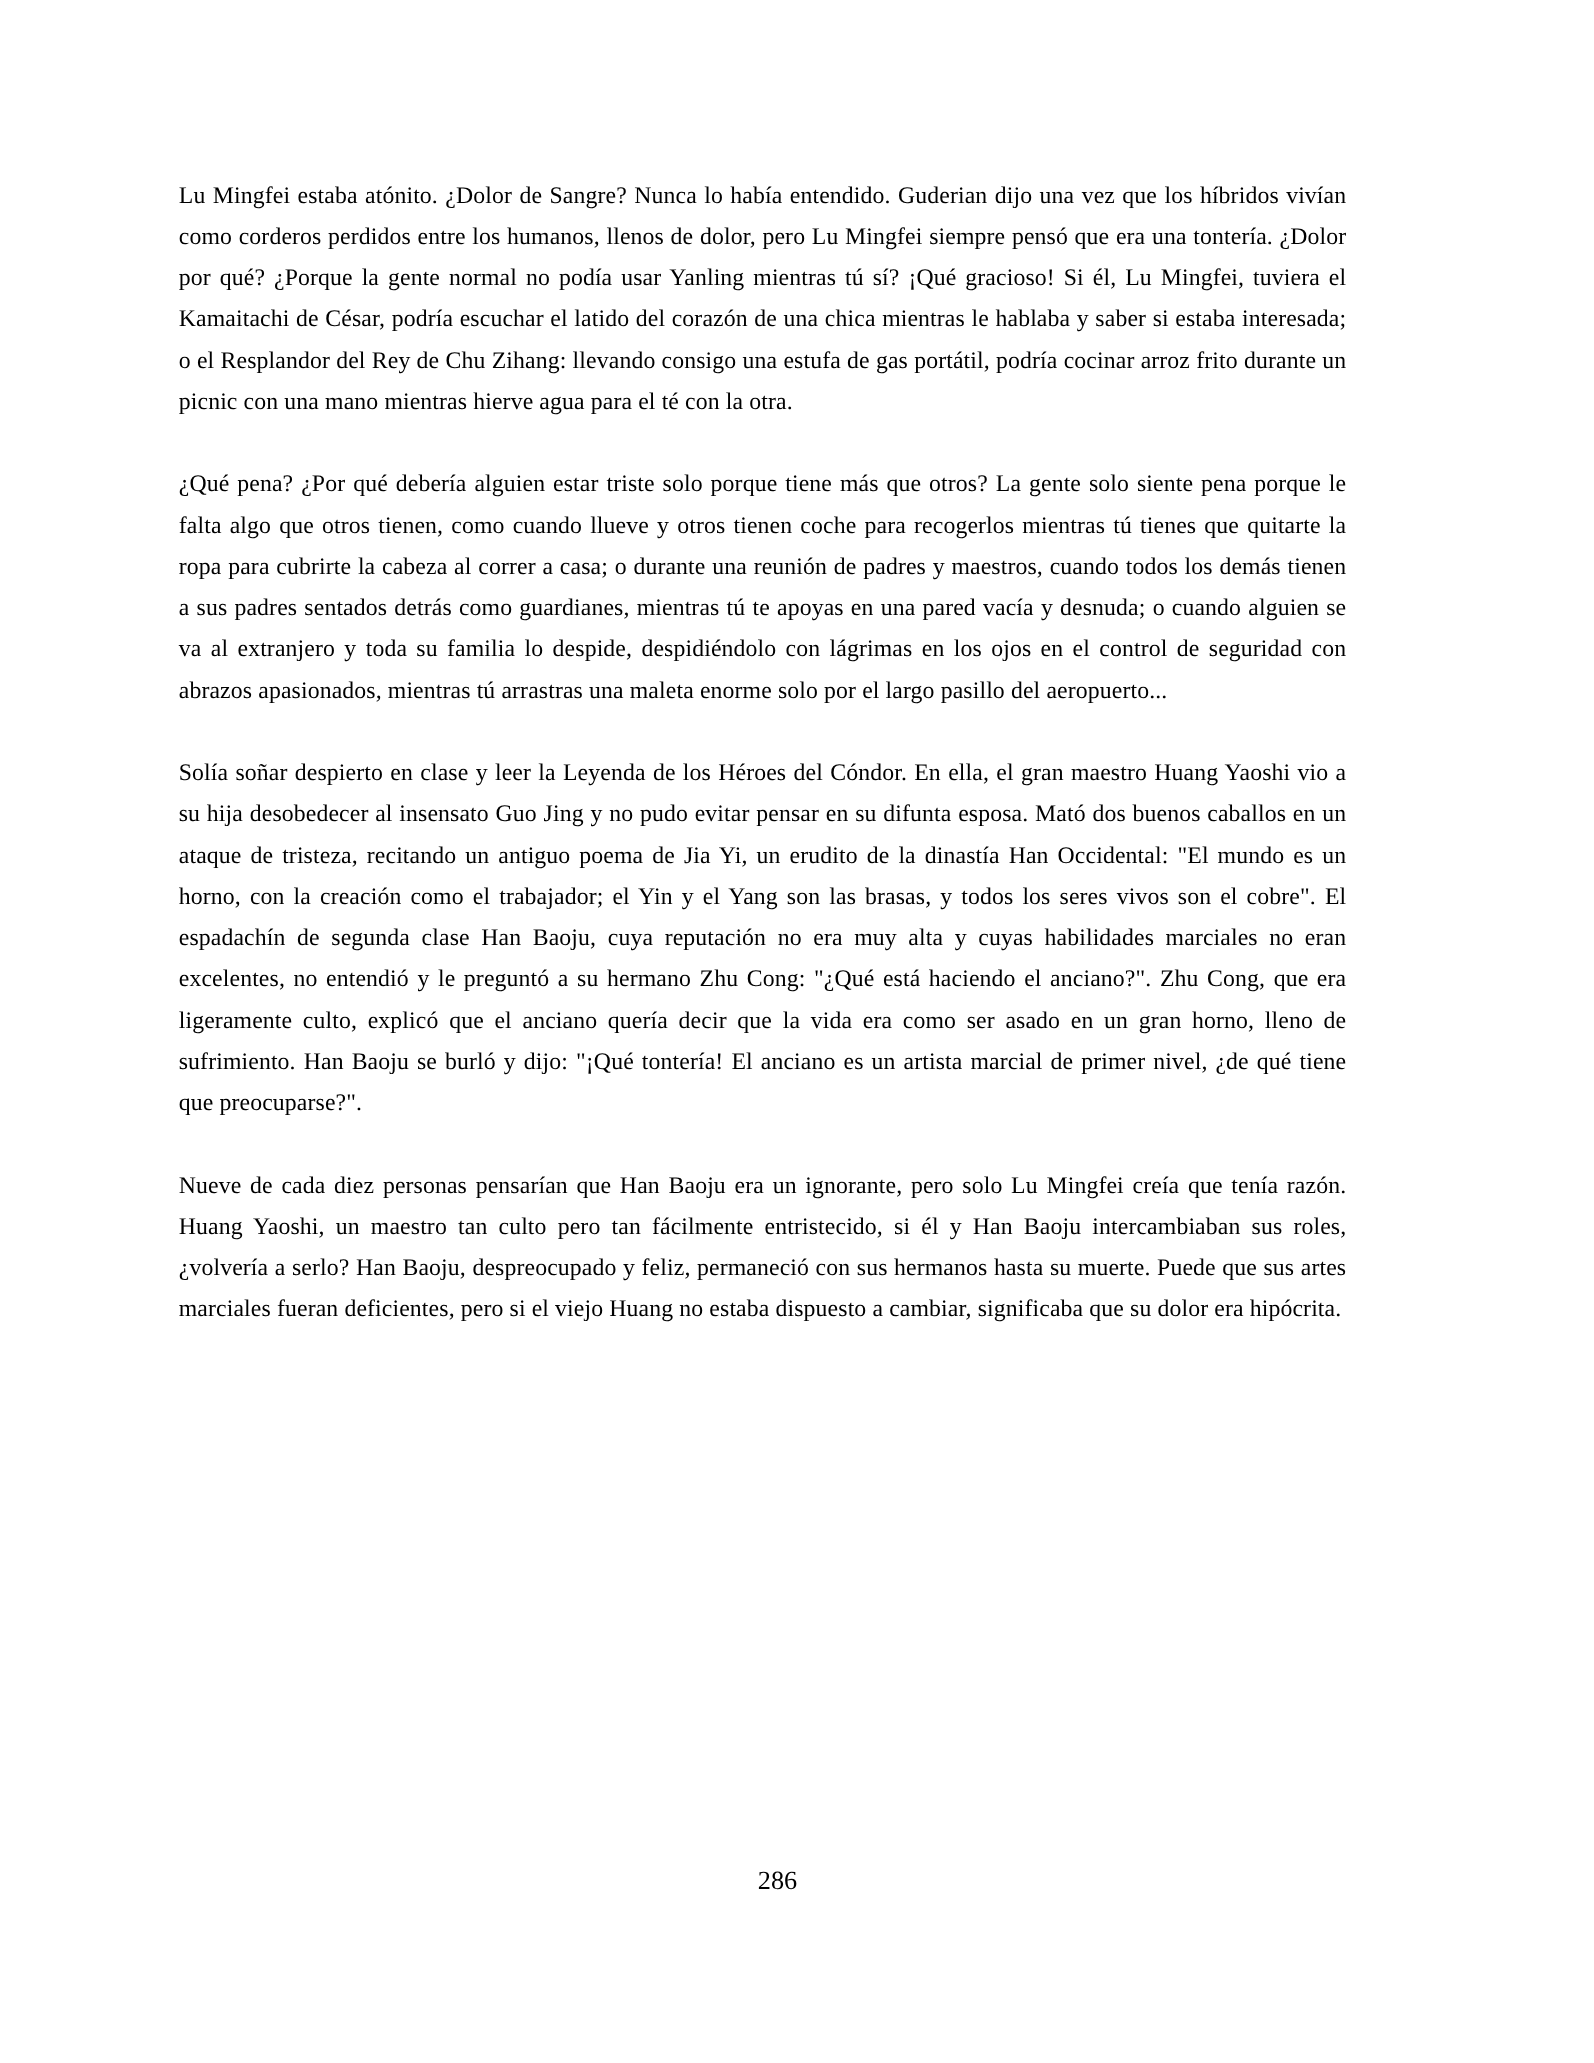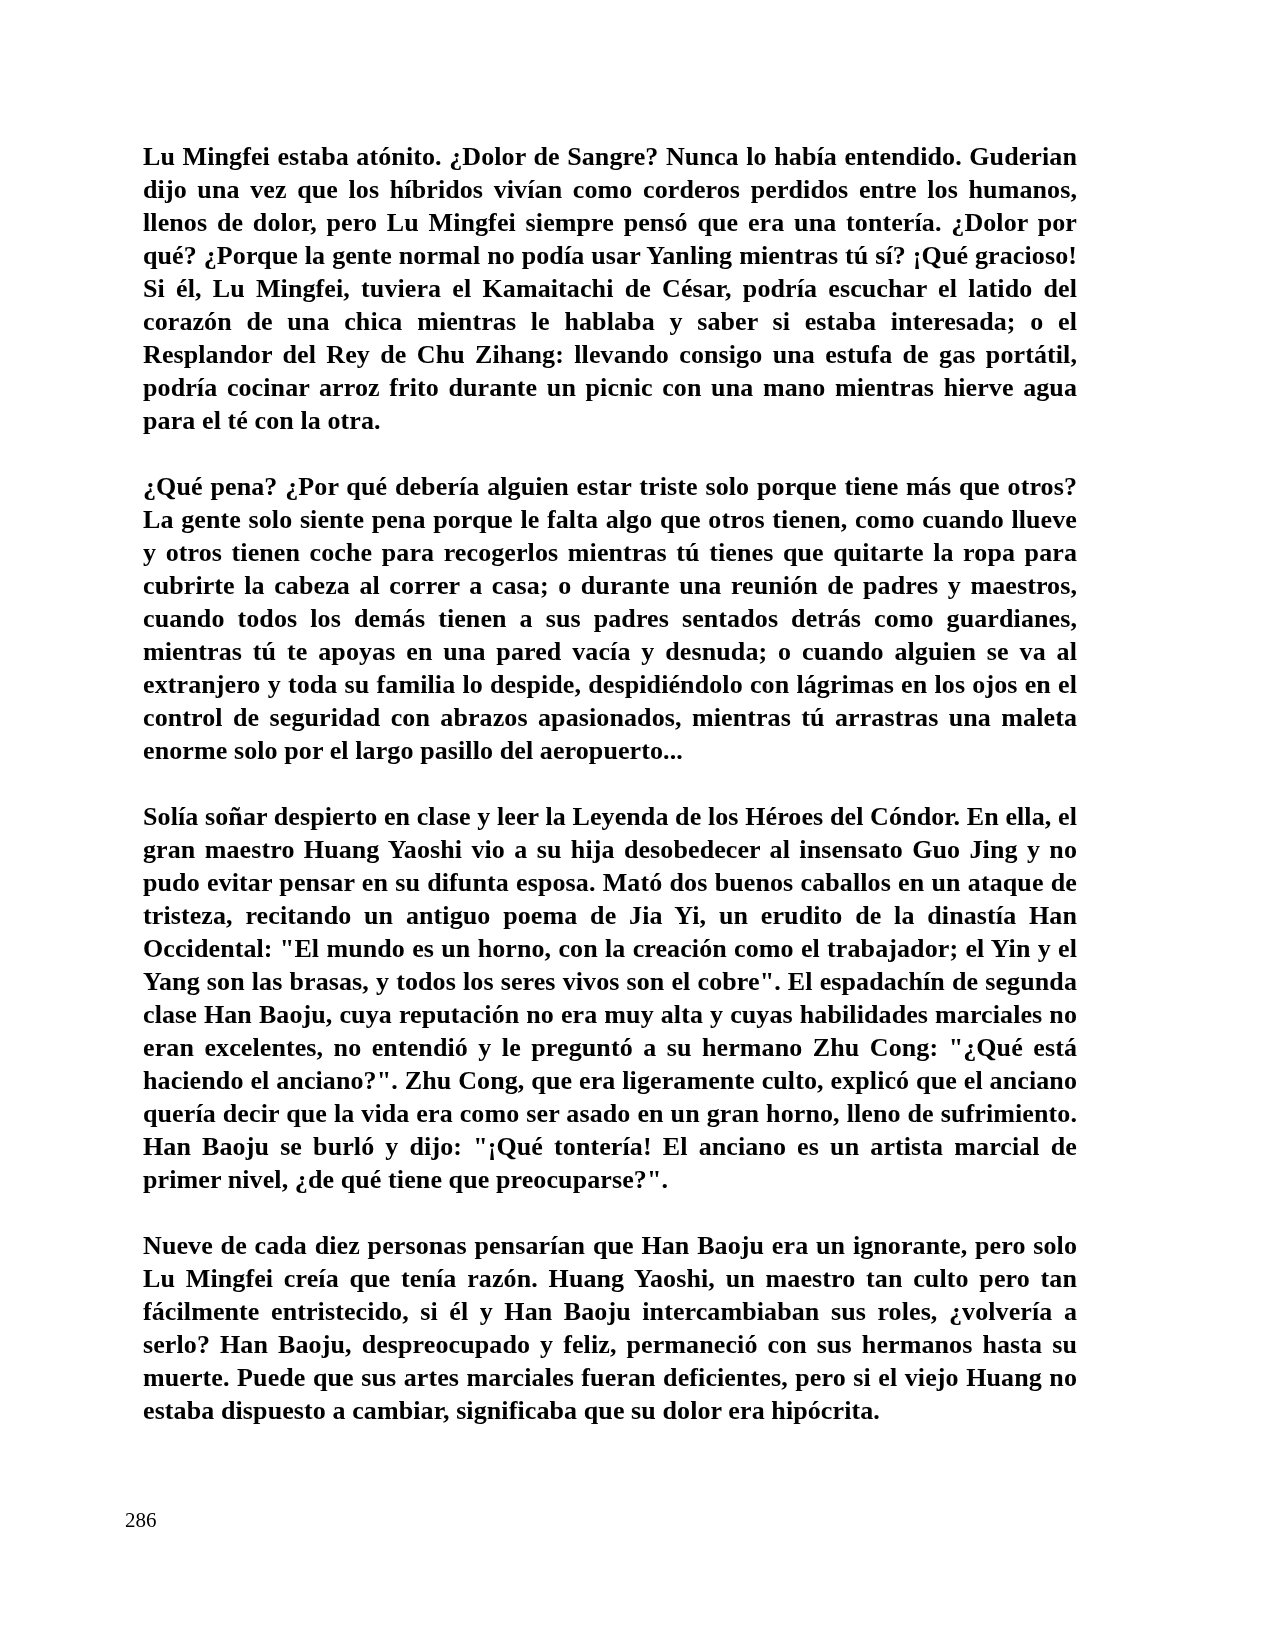--- a/index.html
+++ b/index.html
@@ -24,34 +24,33 @@
       background: #ffffff;
     }
     .text-block {
       position: absolute;
       top: 140px;
       left: 143px;
       width: 934px;
     }
     .text-block p {
       margin: 0 0 33px 0;
-      font-size: 26px;
+      font-size: 19px;
       line-height: 33px;
       text-align: justify;
       letter-spacing: 0.1px;
-      font-weight: bold;
     }
     .page-number {
       position: absolute;
       top: 1488px;
-      left: 125px;
+      left: 155px;
       width: 934px;
+      text-align: center;
       font-size: 21px;
       line-height: 33px;
-      margin-top: 16px;
     }
   </style>
 </head>
 <body>
 
 <div class="page">
   <div class="text-block">
     <p>Lu Mingfei estaba atónito. ¿Dolor de Sangre? Nunca lo había entendido. Guderian dijo una vez que los híbridos vivían como corderos perdidos entre los humanos, llenos de dolor, pero Lu Mingfei siempre pensó que era una tontería. ¿Dolor por qué? ¿Porque la gente normal no podía usar Yanling mientras tú sí? ¡Qué gracioso! Si él, Lu Mingfei, tuviera el Kamaitachi de César, podría escuchar el latido del corazón de una chica mientras le hablaba y saber si estaba interesada; o el Resplandor del Rey de Chu Zihang: llevando consigo una estufa de gas portátil, podría cocinar arroz frito durante un picnic con una mano mientras hierve agua para el té con la otra.</p>
     <p>¿Qué pena? ¿Por qué debería alguien estar triste solo porque tiene más que otros? La gente solo siente pena porque le falta algo que otros tienen, como cuando llueve y otros tienen coche para recogerlos mientras tú tienes que quitarte la ropa para cubrirte la cabeza al correr a casa; o durante una reunión de padres y maestros, cuando todos los demás tienen a sus padres sentados detrás como guardianes, mientras tú te apoyas en una pared vacía y desnuda; o cuando alguien se va al extranjero y toda su familia lo despide, despidiéndolo con lágrimas en los ojos en el control de seguridad con abrazos apasionados, mientras tú arrastras una maleta enorme solo por el largo pasillo del aeropuerto...</p>
     <p>Solía soñar despierto en clase y leer la Leyenda de los Héroes del Cóndor. En ella, el gran maestro Huang Yaoshi vio a su hija desobedecer al insensato Guo Jing y no pudo evitar pensar en su difunta esposa. Mató dos buenos caballos en un ataque de tristeza, recitando un antiguo poema de Jia Yi, un erudito de la dinastía Han Occidental: "El mundo es un horno, con la creación como el trabajador; el Yin y el Yang son las brasas, y todos los seres vivos son el cobre". El espadachín de segunda clase Han Baoju, cuya reputación no era muy alta y cuyas habilidades marciales no eran excelentes, no entendió y le preguntó a su hermano Zhu Cong: "¿Qué está haciendo el anciano?". Zhu Cong, que era ligeramente culto, explicó que el anciano quería decir que la vida era como ser asado en un gran horno, lleno de sufrimiento. Han Baoju se burló y dijo: "¡Qué tontería! El anciano es un artista marcial de primer nivel, ¿de qué tiene que preocuparse?".</p>

